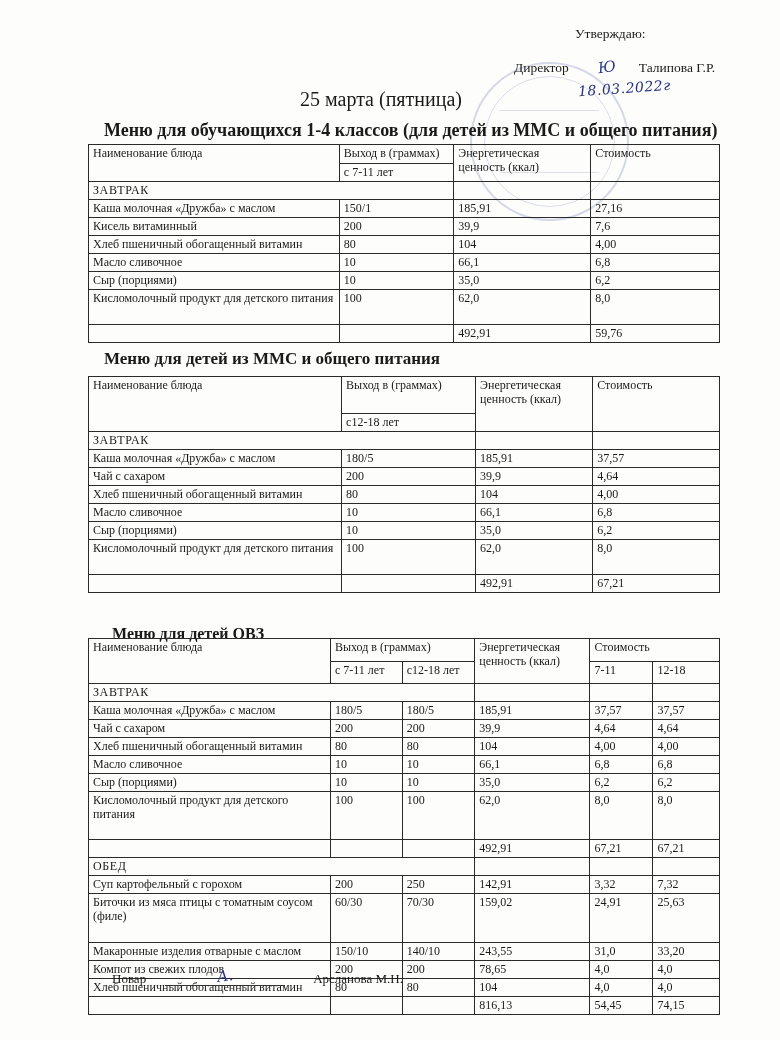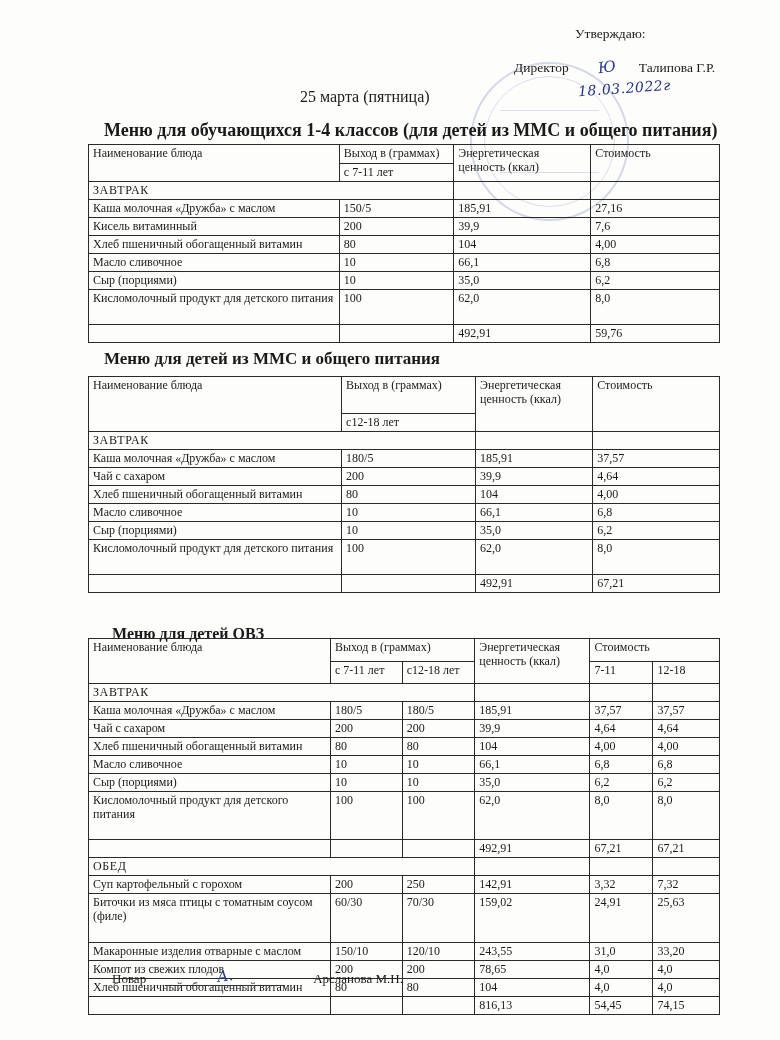--- a/index.html
+++ b/index.html
@@ -89,21 +89,21 @@
     position: absolute;
     top: 46px; left: 28px; right: 28px; bottom: 46px;
     border-top: 1px solid rgba(70,85,160,0.33);
     border-bottom: 1px solid rgba(70,85,160,0.33);
   }
 
   .doc-date {
     position: absolute;
     top: 88px;
     left: 300px;
-    font-size: 16px;
+    font-size: 20px;
   }
 
   
   .sec-title {
     position: absolute;
     font-weight: bold;
     font-size: 18px;
   }
   .sub-title {
     position: absolute;
@@ -189,21 +189,21 @@
     <tr>
       <td>с 7-11 лет</td>
     </tr>
     <tr>
       <td colspan="2" class="meal-head">ЗАВТРАК</td>
       <td></td>
       <td></td>
     </tr>
     <tr>
           <td>Каша молочная «Дружба» с маслом</td>
-          <td>150/5</td>
+          <td>150/1</td>
           <td>185,91</td>
           <td>27,16</td>
         </tr>
     <tr>
           <td>Кисель витаминный</td>
           <td>200</td>
           <td>39,9</td>
           <td>7,6</td>
         </tr>
     <tr>
@@ -428,21 +428,21 @@
           <td style="border-top:none;">&nbsp;</td>
           <td style="border-top:none;"></td>
           <td style="border-top:none;"></td>
           <td style="border-top:none;"></td>
           <td style="border-top:none;"></td>
           <td style="border-top:none;"></td>
         </tr>
     <tr>
           <td>Макаронные изделия отварные с маслом</td>
           <td>150/10</td>
-          <td>120/10</td>
+          <td>140/10</td>
           <td>243,55</td>
           <td>31,0</td>
           <td>33,20</td>
         </tr>
     <tr>
           <td>Компот из свежих плодов</td>
           <td>200</td>
           <td>200</td>
           <td>78,65</td>
           <td>4,0</td>

